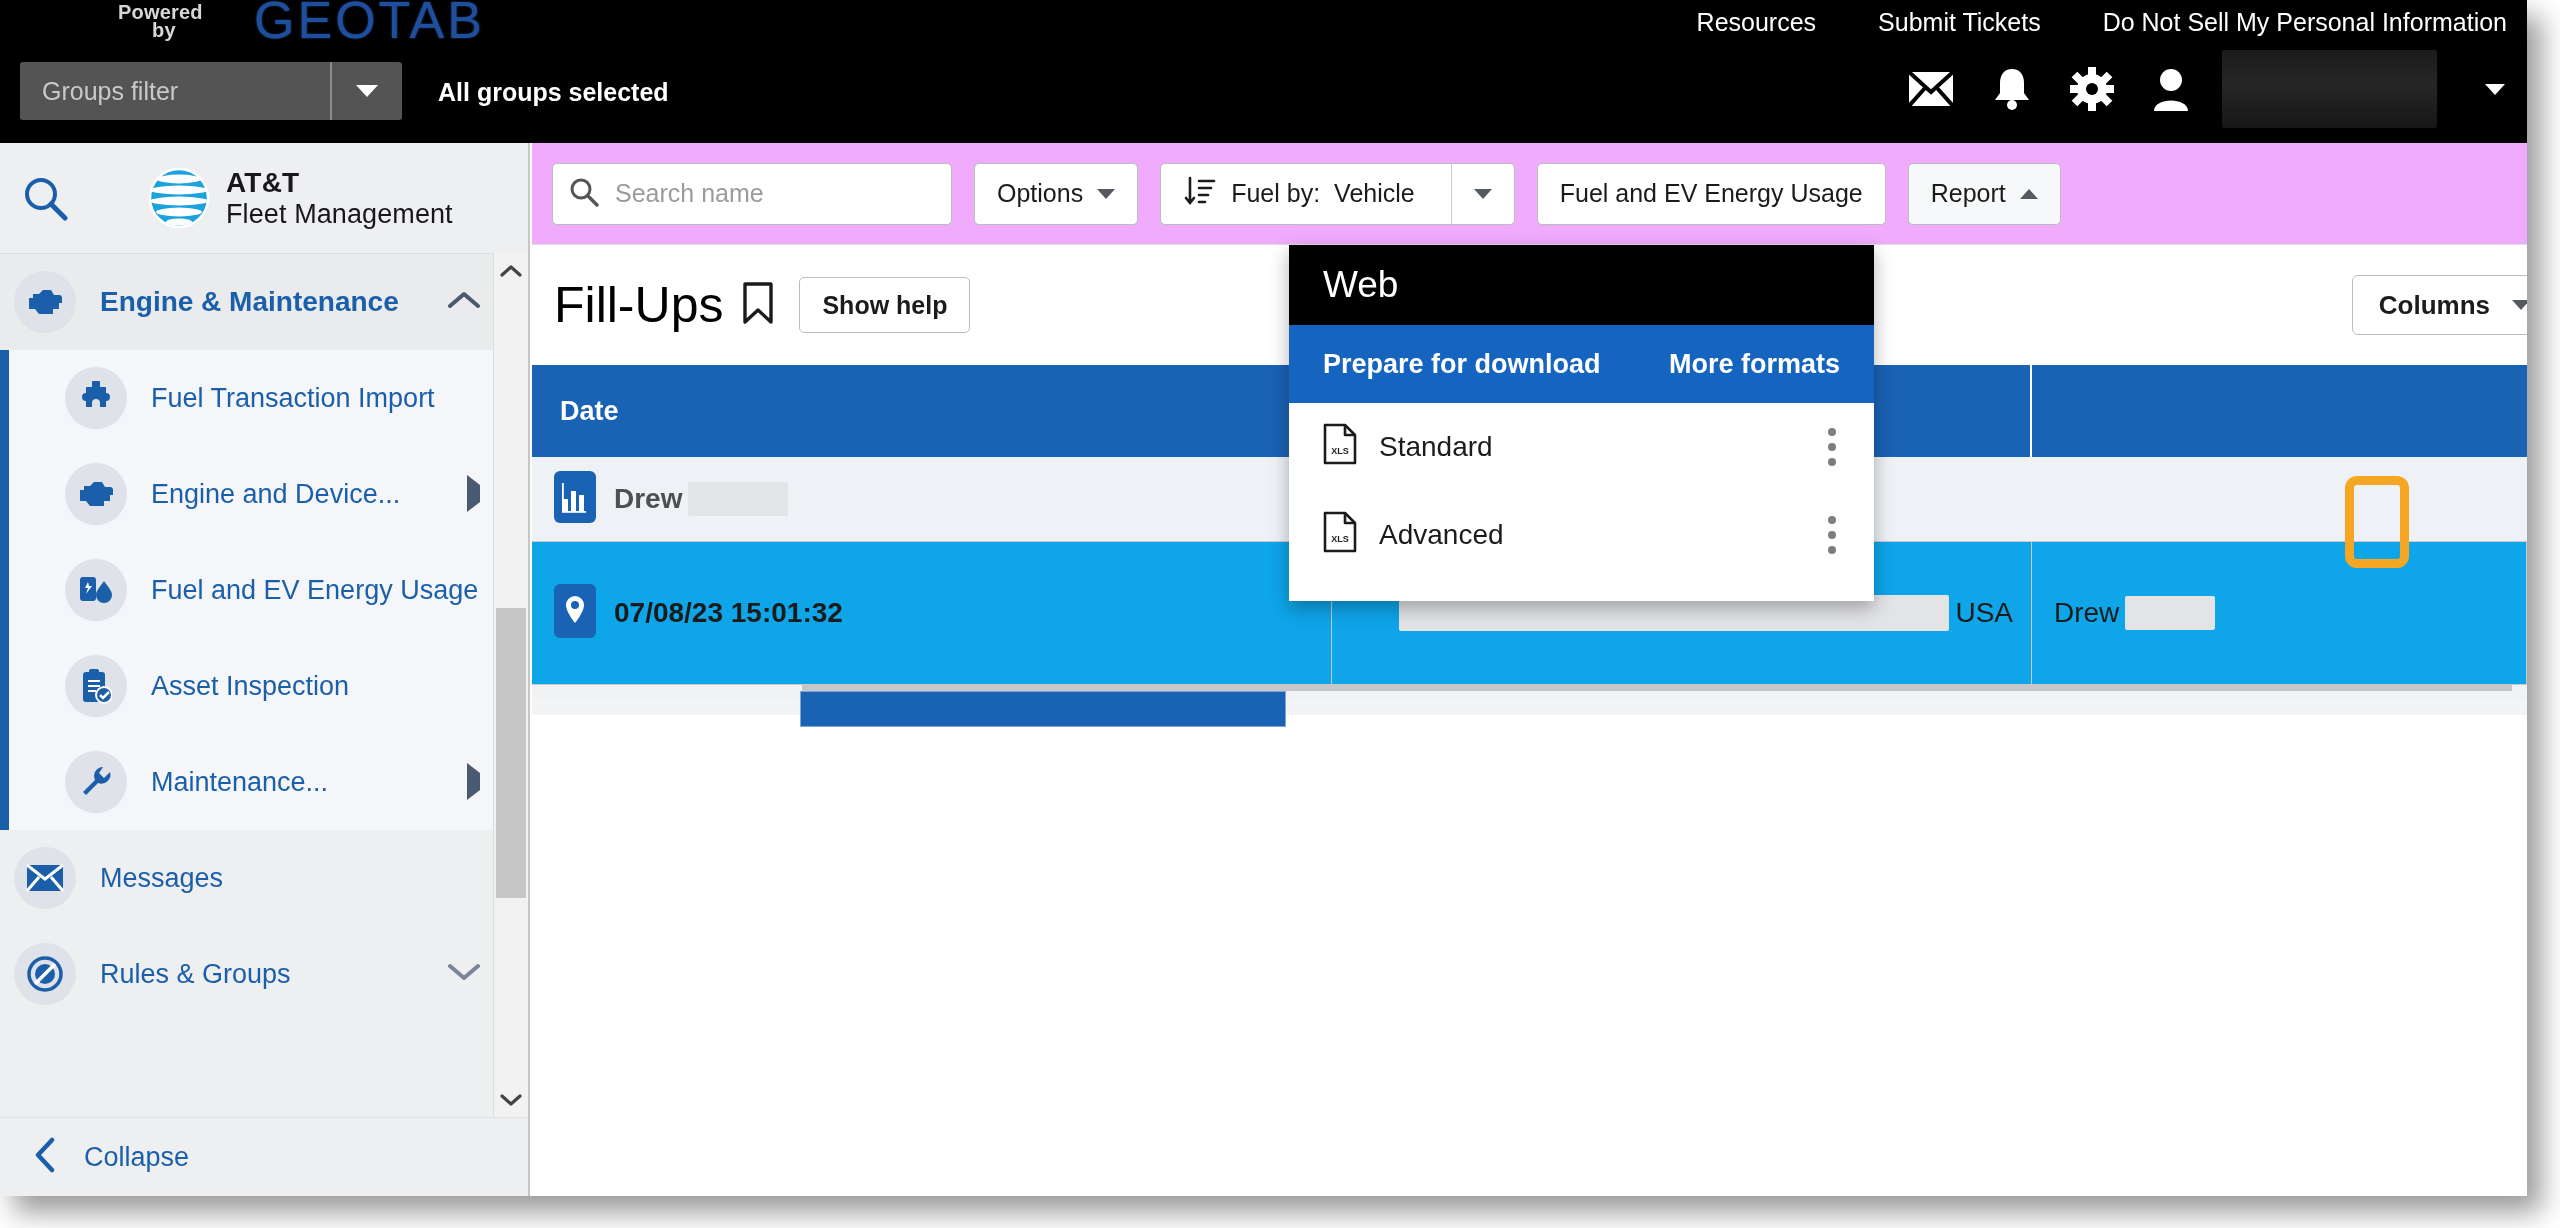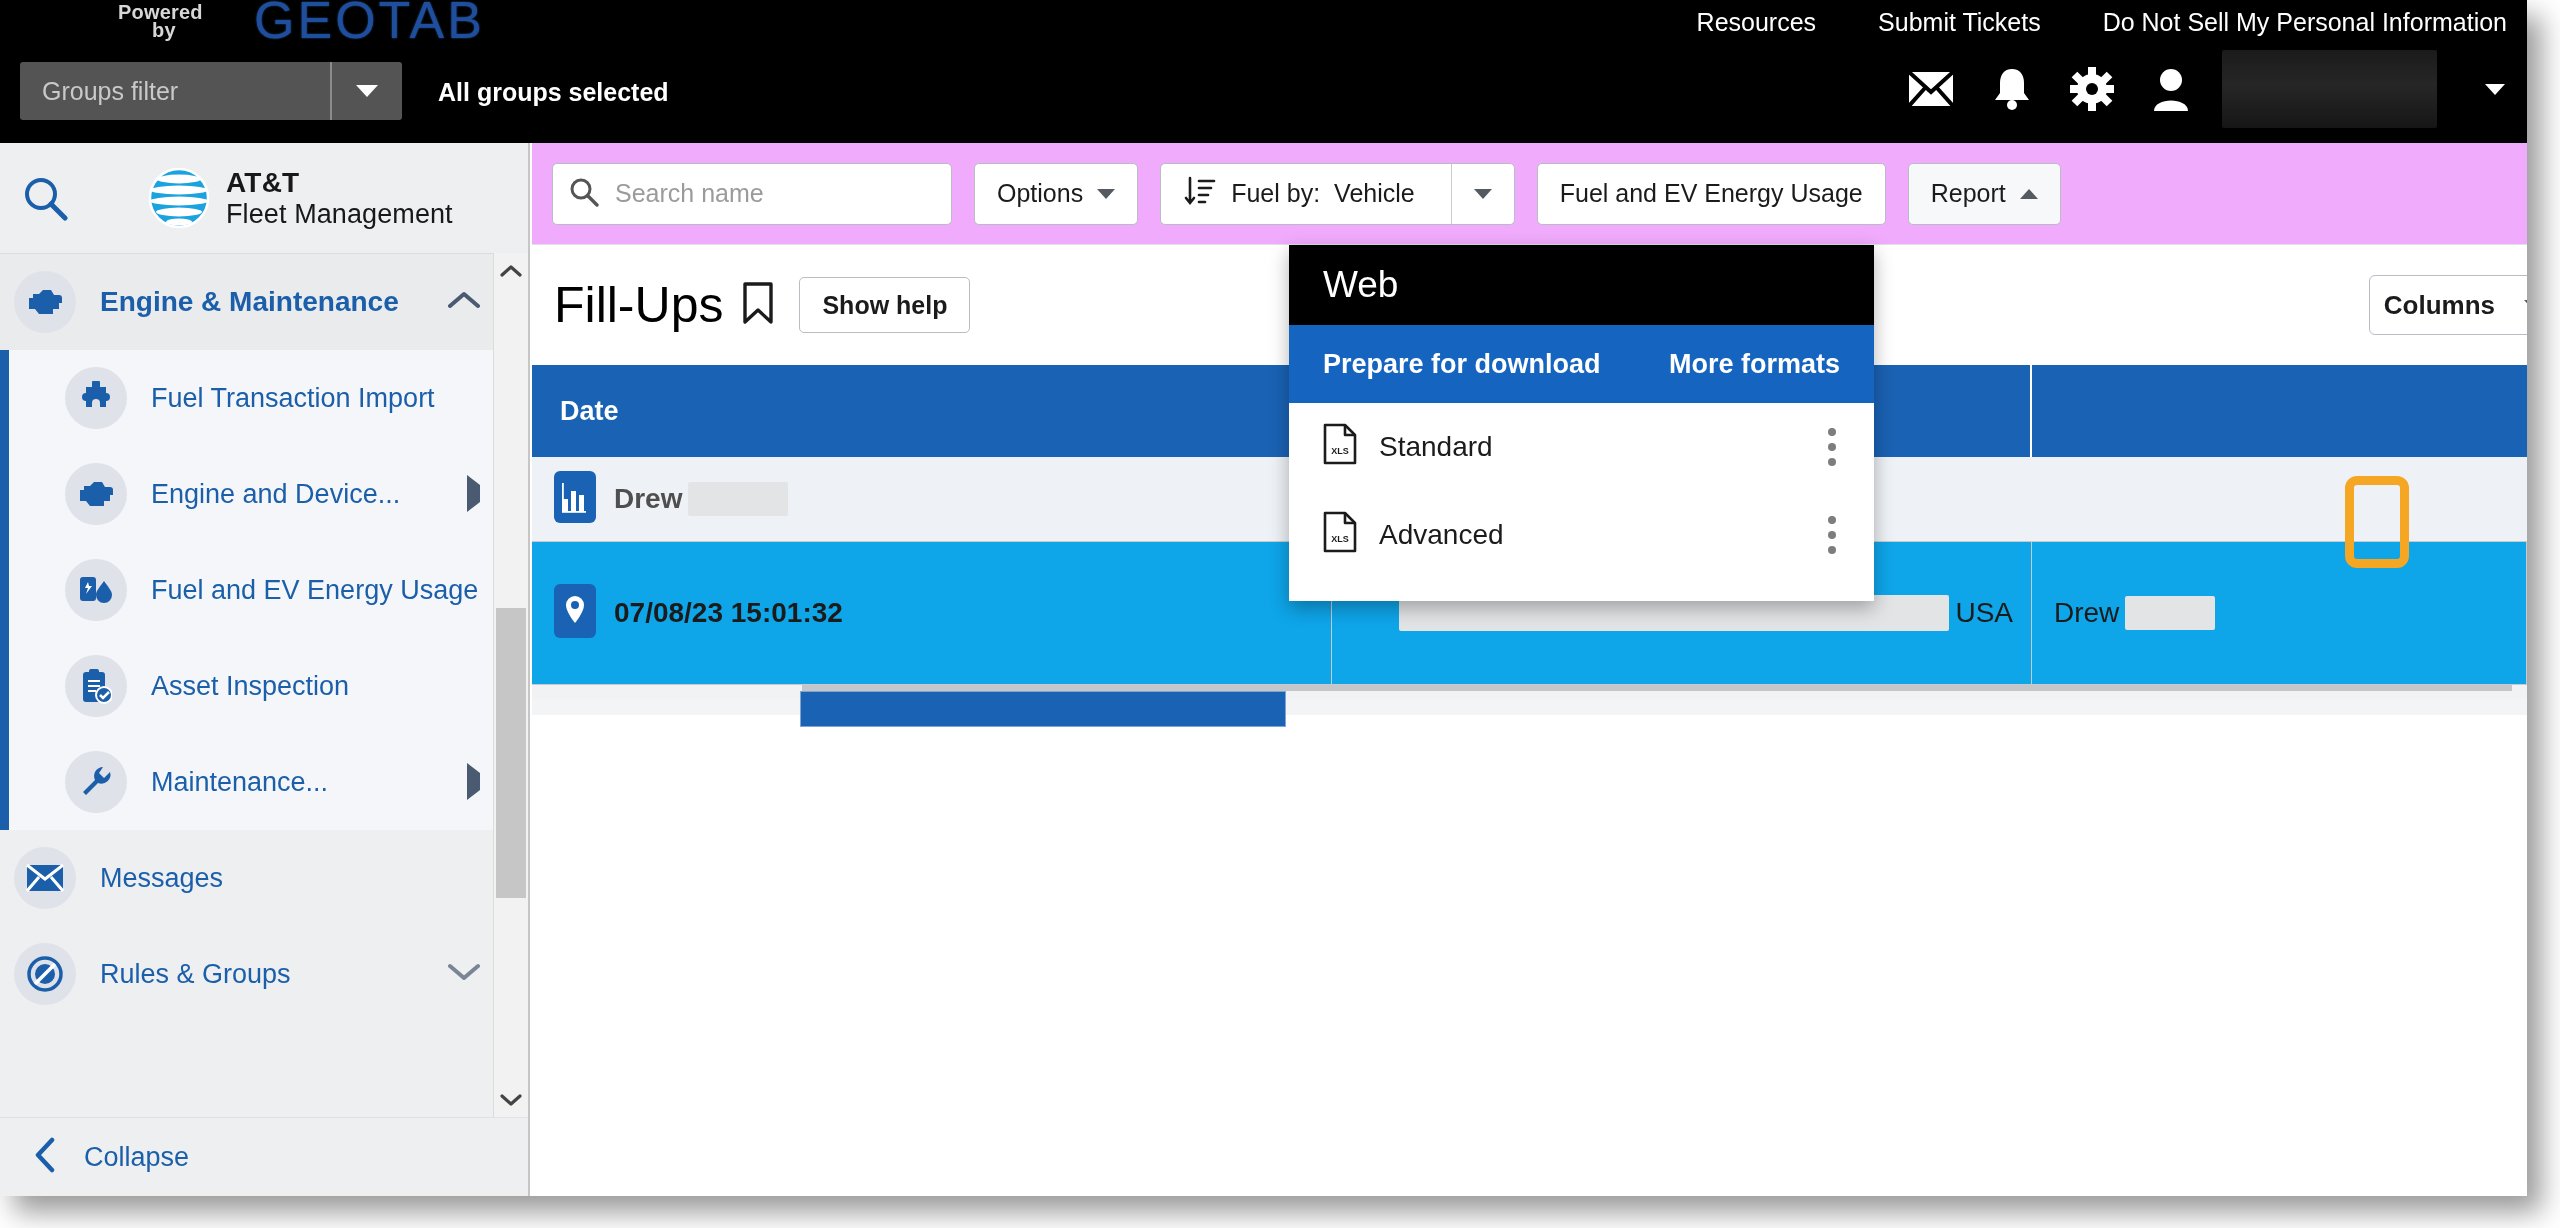--- a/index.html
+++ b/index.html
@@ -282,21 +282,21 @@
     background: #fff; display: flex; align-items: center;
     padding: 0 22px; font-size: 25px; font-weight: bold; color:#1b1b1b;
     cursor: pointer;
   }
   .columns-btn {
     position: absolute; right: -30px; top: 50%;
     transform: translateY(-50%);
     height: 58px;
     border: 1px solid #b9bcc2; border-radius: 6px;
     background:#fff; display:flex; align-items:center;
-    padding: 0 14px; gap: 29px;
+    padding: 0 26px; gap: 22px;
     font-size: 26px; font-weight: bold; color:#1b1b1b;
     white-space: nowrap;
   }
 
   
   .tablewrap { position: relative; }
   .thead {
     display: flex;
     height: 92px;
     background: #1a62b3;

